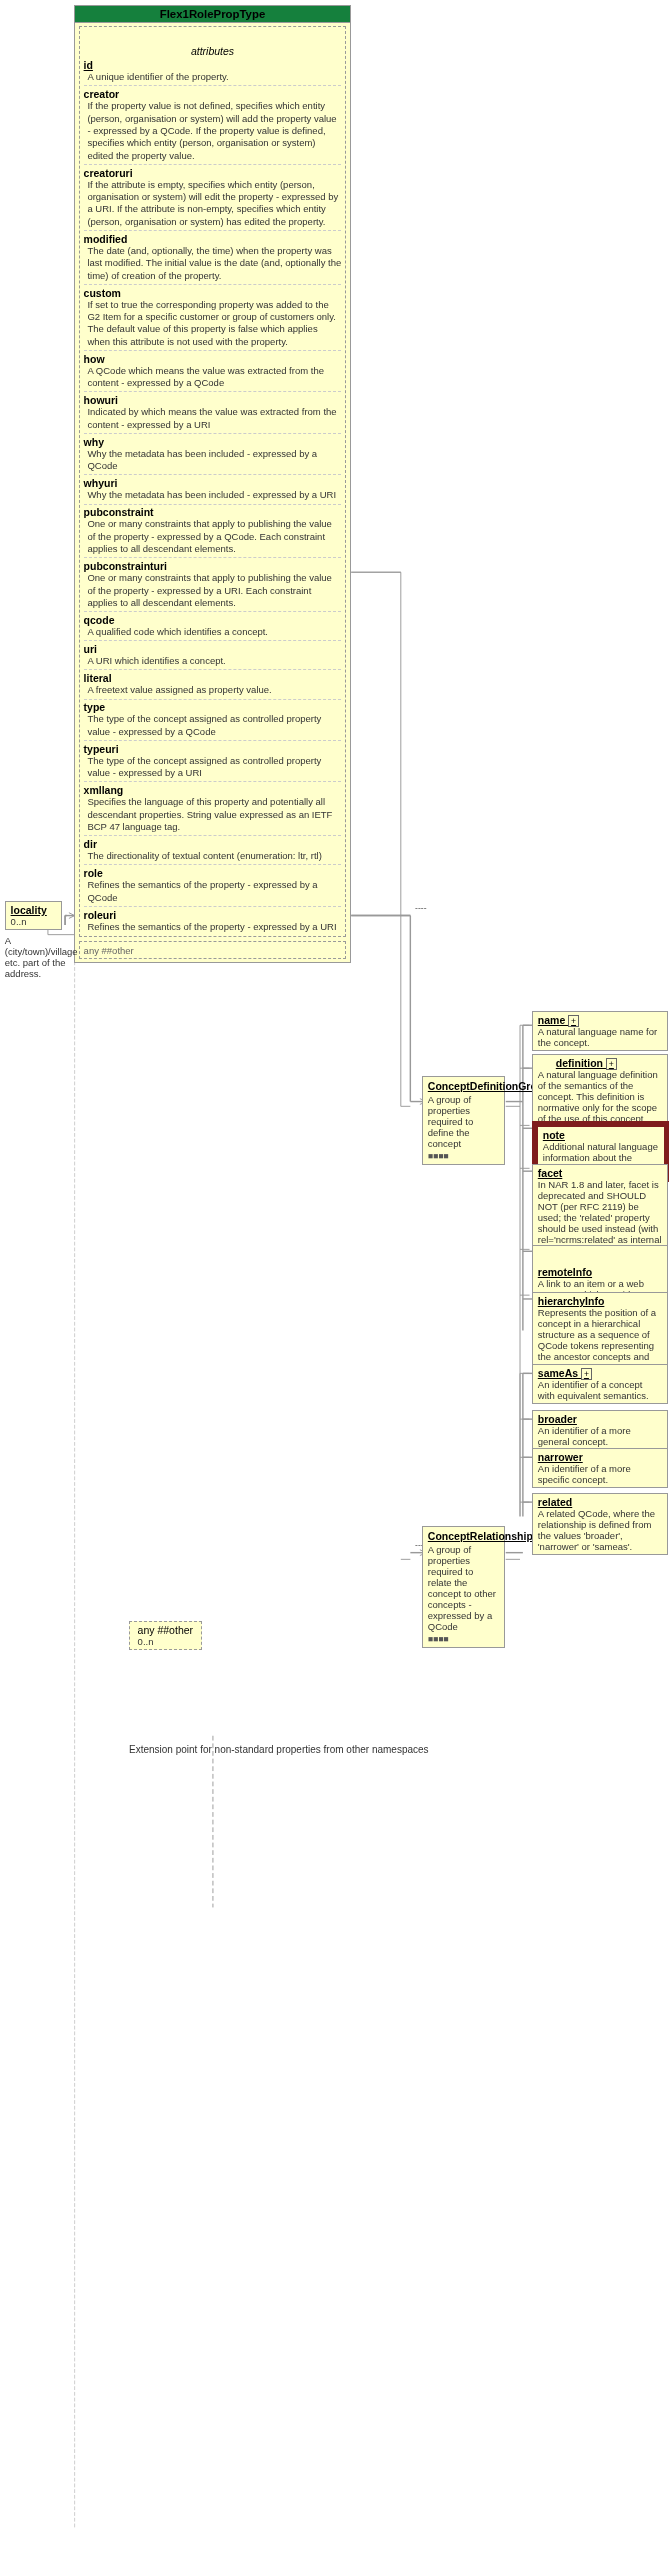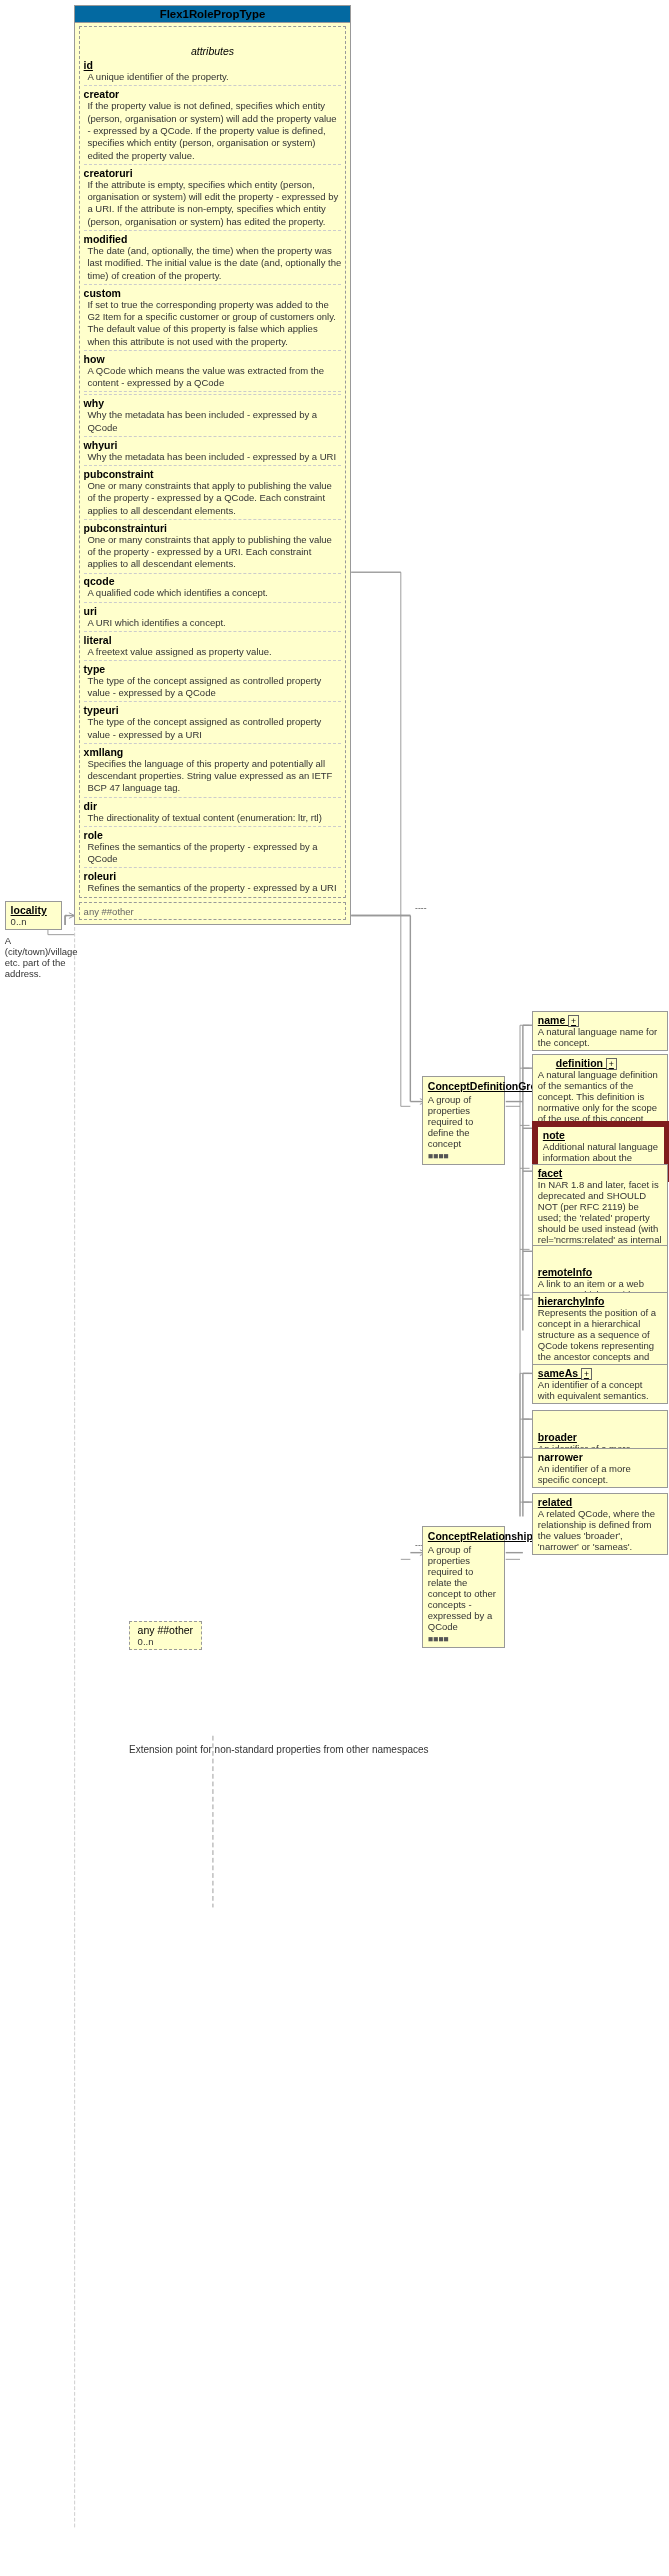--- a/index.html
+++ b/index.html
@@ -21,21 +21,21 @@
     .main-box {
       position: absolute;
       left: 74px;
       top: 4.8px;
       width: 277px;
       background: #ffffcc;
       border: 1px solid #999;
     }
 
     .main-box-title {
-      background: #0369a1;
+      background: #15803d;
       border-bottom: 1px solid #999;
       padding: 1.9px 5.7px;
       font-weight: bold;
       font-size: 11.4px;
       text-align: center;
     }
 
     .attributes-section {
       border: 1px dashed #999;
       margin: 3.8px;
@@ -161,20 +161,24 @@
         <div class="attr-desc">If set to true the corresponding property was added to the G2 Item for a specific customer or group of customers only. The default value of this property is false which applies when this attribute is not used with the property.</div>
       </div>
       <hr class="attr-separator">
 
       <div class="attr-item">
         <span class="attr-name">how</span>
         <div class="attr-desc">A QCode which means the value was extracted from the content - expressed by a QCode</div>
       </div>
       <hr class="attr-separator">
 
+      <div class="attr-item">
+        <span class="attr-name">howuri</span>
+        <div class="attr-desc">Indicated by which means the value was extracted from the content - expressed by a URI</div>
+      </div>
       <hr class="attr-separator">
 
       <div class="attr-item">
         <span class="attr-name">why</span>
         <div class="attr-desc">Why the metadata has been included - expressed by a QCode</div>
       </div>
       <hr class="attr-separator">
 
       <div class="attr-item">
         <span class="attr-name">whyuri</span>
@@ -360,26 +364,26 @@
     <div style="font-weight:bold; text-decoration:underline; font-size:10.5px;">hierarchyInfo</div>
     <div style="font-size:9.5px; color:#333; max-width:124px;">Represents the position of a concept in a hierarchical structure as a sequence of QCode tokens representing the ancestor concepts and this concept.</div>
   </div>
 
   <div style="position:absolute; top:1364px; left:532px; background:#ffffcc; border:1px solid #999; padding:1.9px 4.8px;">
     <div style="font-weight:bold; text-decoration:underline; font-size:10.5px;">sameAs <span style="border:1px solid #666; font-size:8.6px; padding:0 1.9px; font-weight:normal;">+</span></div>
     <div style="font-size:9.5px; color:#333; max-width:124px;">An identifier of a concept with equivalent semantics.</div>
   </div>
 
   <div style="position:absolute; top:1410px; left:532px; background:#ffffcc; border:1px solid #999; padding:1.9px 4.8px;">
-    <div style="font-weight:bold; text-decoration:underline; font-size:10.5px;margin-top:18px;">broader</div>
+    <div style="font-weight:bold; text-decoration:underline; font-size:10.5px;">broader</div>
     <div style="font-size:9.5px; color:#333; max-width:124px;">An identifier of a more general concept.</div>
   </div>
 
   <div style="position:absolute; top:1448px; left:532px; background:#ffffcc; border:1px solid #999; padding:1.9px 4.8px;">
-    <div style="font-weight:bold; font-size:10.5px;">narrower</div>
+    <div style="font-weight:bold; text-decoration:underline; font-size:10.5px;">narrower</div>
     <div style="font-size:9.5px; color:#333; max-width:124px;">An identifier of a more specific concept.</div>
   </div>
 
   <div style="position:absolute; top:1493px; left:532px; background:#ffffcc; border:1px solid #999; padding:1.9px 4.8px;">
     <div style="font-weight:bold; text-decoration:underline; font-size:10.5px;">related</div>
     <div style="font-size:9.5px; color:#333; max-width:124px;">A related QCode, where the relationship is defined from the values 'broader', 'narrower' or 'sameas'.</div>
   </div>
 
   <div style="position:absolute; top:1621px; left:129px; background:#ffffcc; border:1px dashed #999; padding:1.9px 7.6px;">
     <span style="font-size:10.5px;">any ##other</span>

